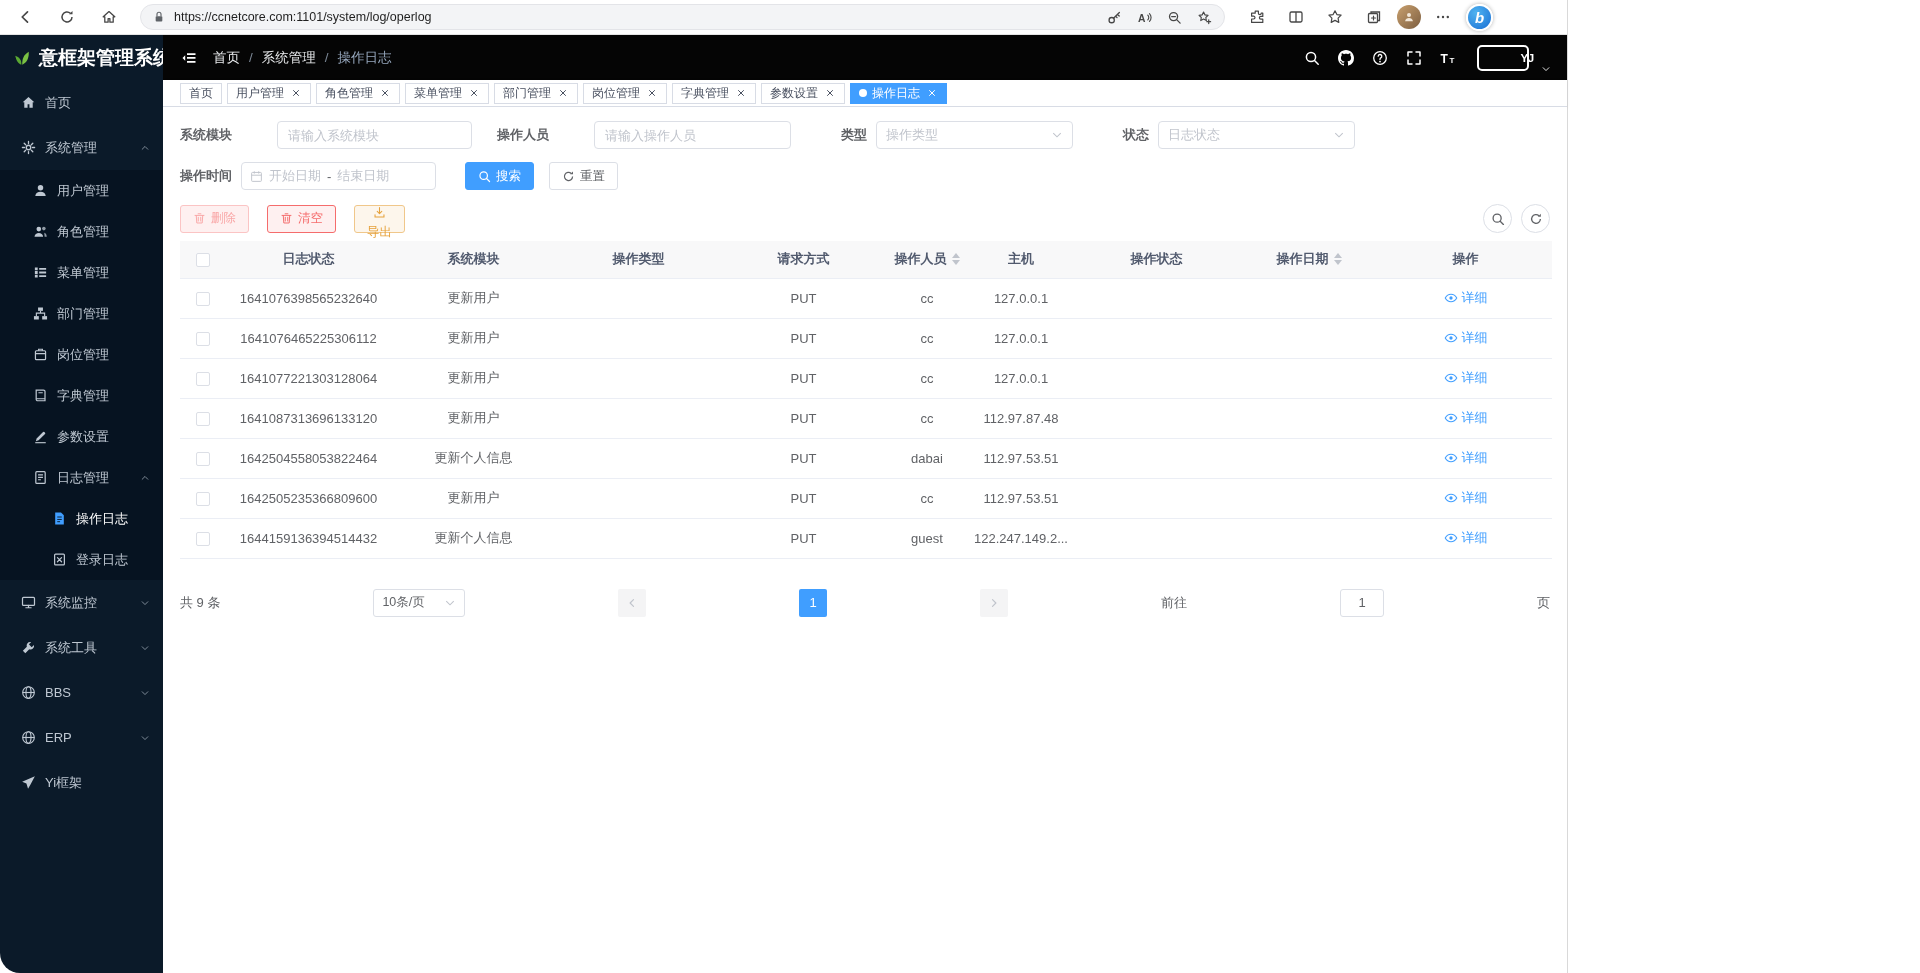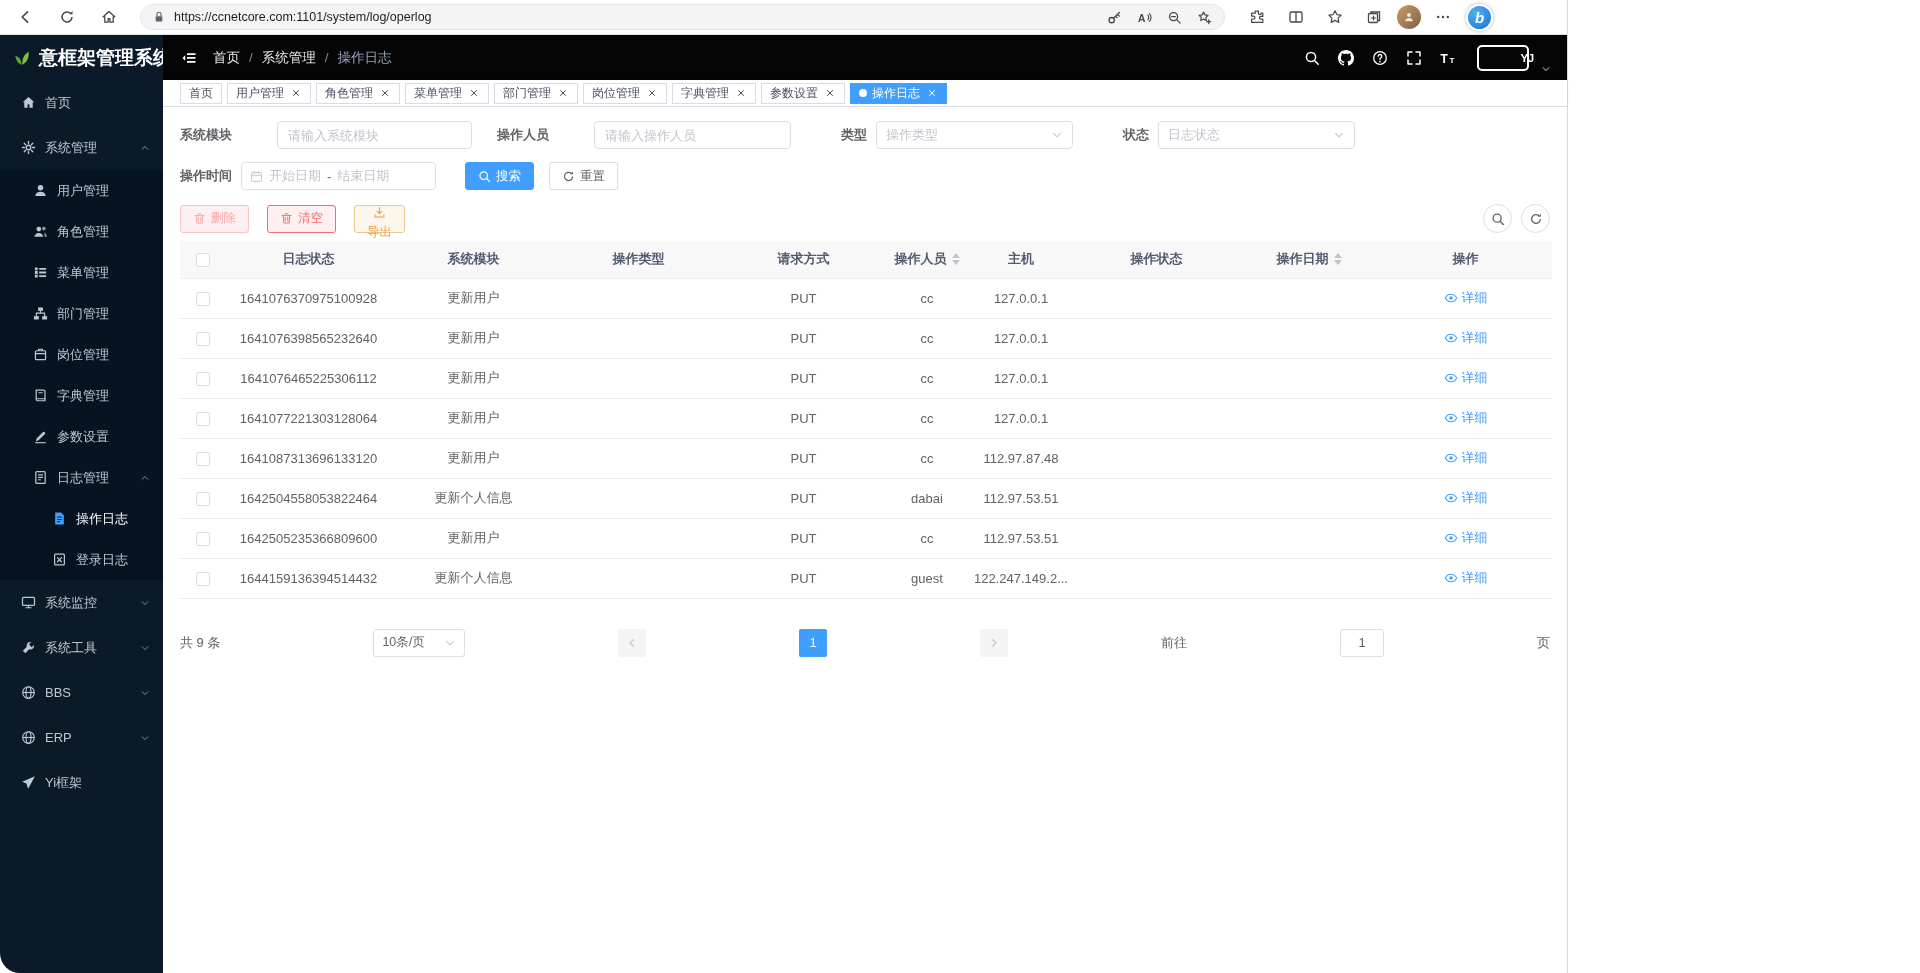--- a/index.html
+++ b/index.html
@@ -729,40 +729,20 @@
                       </span>
                     </span></th>
                   <th><span class="th-wrap">
                       <span>操作</span>
                     </span></th>
                 </tr>
             </thead>
             <tbody id="table-body">
                 <tr>
                   <td><span class="checkbox"></span></td>
-                  <td>1641076370975100928</td>
-                  <td>更新用户</td>
-                  <td></td>
-                  <td>PUT</td>
-                  <td>cc</td>
-                  <td>127.0.0.1</td>
-                  <td></td>
-                  <td></td>
-                  <td><a class="detail-link">
-                      <span class="icon i14">
-                        <svg viewBox="0 0 16 16" xmlns="http://www.w3.org/2000/svg">
-                          <path d="M8 3.8C4.7 3.8 2.3 6.4 1.4 8c.9 1.6 3.3 4.2 6.6 4.2s5.7-2.6 6.6-4.2C13.7 6.4 11.3 3.8 8 3.8z" fill="none" stroke="currentColor" stroke-width="1.2"></path>
-                          <circle cx="8" cy="8" r="1.9" fill="currentColor"></circle>
-                        </svg>
-                      </span>
-                      <span>详细</span>
-                    </a></td>
-                </tr>
-                <tr>
-                  <td><span class="checkbox"></span></td>
                   <td>1641076398565232640</td>
                   <td>更新用户</td>
                   <td></td>
                   <td>PUT</td>
                   <td>cc</td>
                   <td>127.0.0.1</td>
                   <td></td>
                   <td></td>
                   <td><a class="detail-link">
                       <span class="icon i14">

